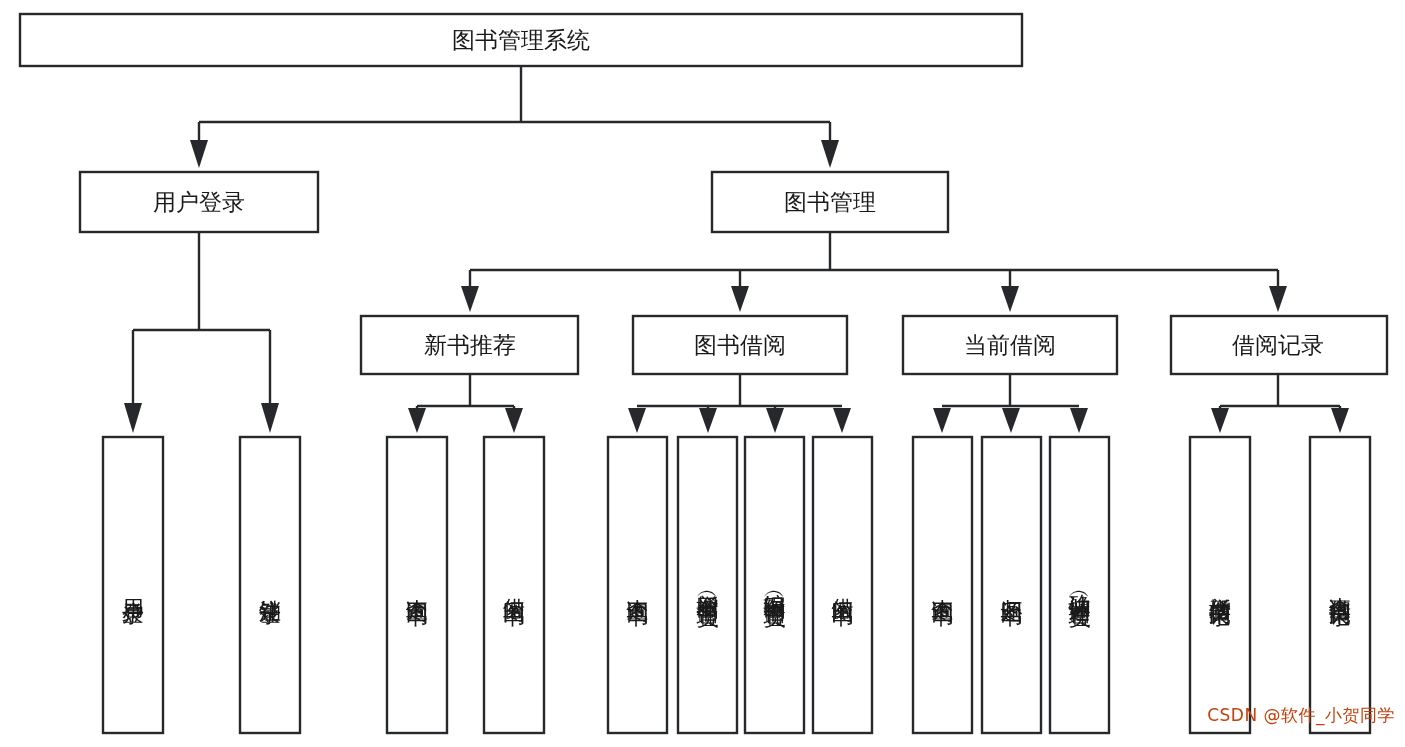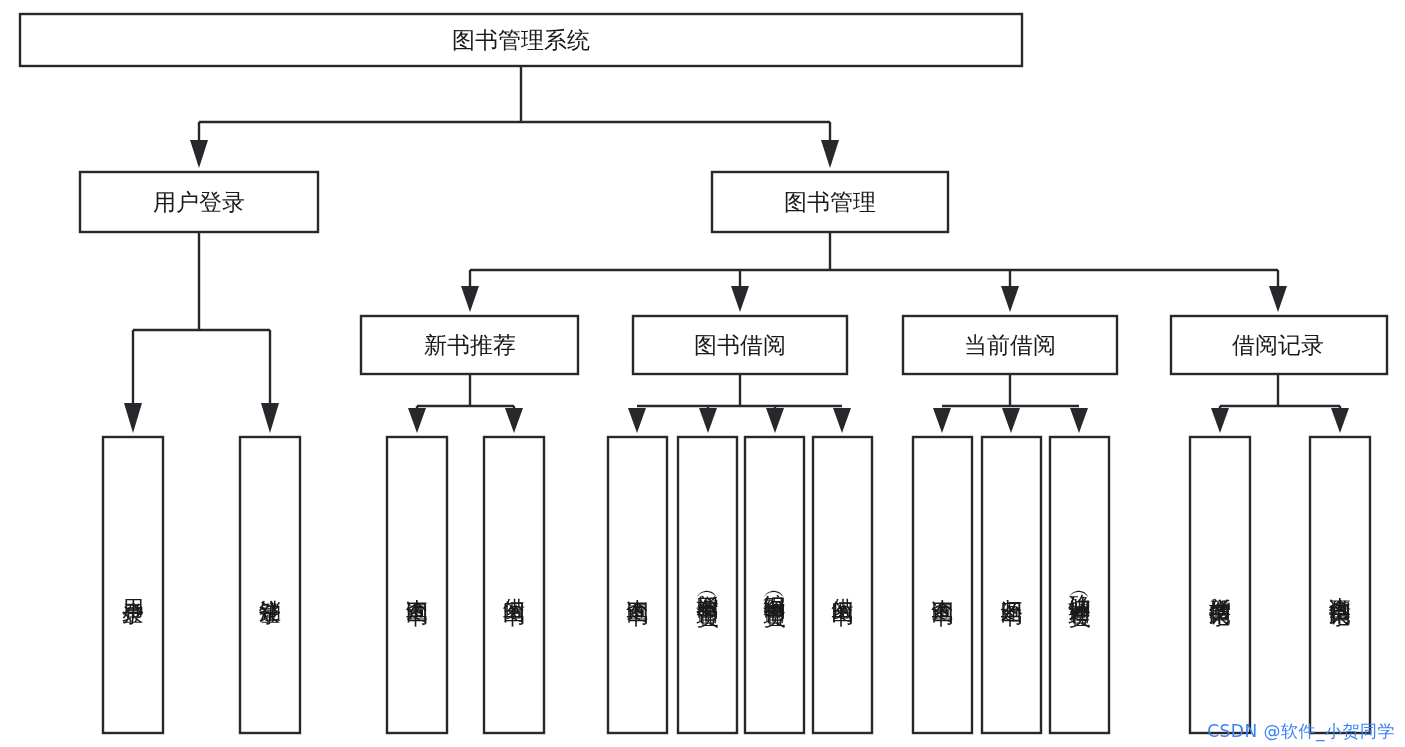--- a/index.html
+++ b/index.html
@@ -45,24 +45,24 @@
     font-family: "DejaVu Sans", "Liberation Sans", sans-serif;
     text-anchor: middle;
     dominant-baseline: middle;
   }
   .label-h {
     font-size: 23px;
   }
   .watermark {
     position: absolute;
     right: 10px;
-    bottom: 4px;
+    bottom: 20px;
     font-family: "DejaVu Sans", "Liberation Sans", sans-serif;
     font-size: 17px;
-    color: #3b82f6;
+    color: #c2410c;
     white-space: nowrap;
     letter-spacing: 0.5px;
     user-select: none;
     margin-left: 40px;
   }
 </style>
 </head>
 <body>
 
 <div id="diagram-root">

